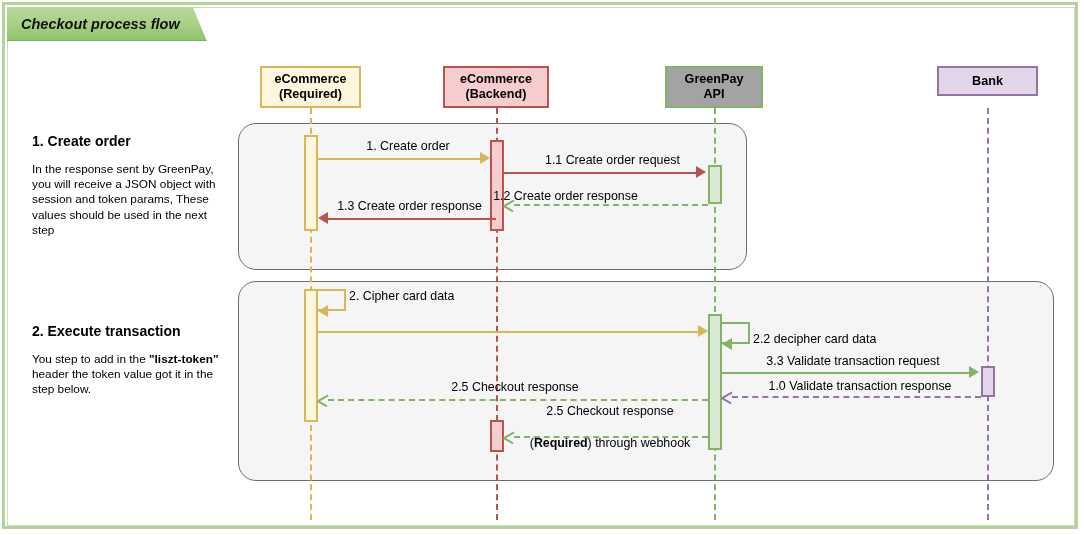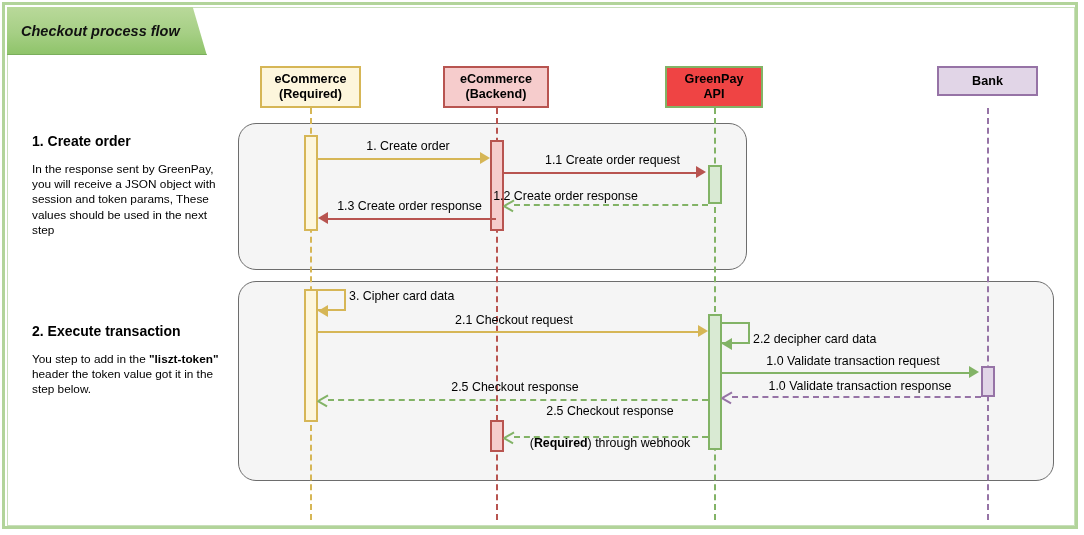--- a/index.html
+++ b/index.html
@@ -16,21 +16,21 @@
     position:absolute;left:2px;top:2px;width:1076px;height:527px;
     border:3px solid #b2d49a;background:transparent;box-sizing:border-box;
   }
   .frame-inner{
     position:absolute;left:7px;top:7px;width:1068px;height:519px;
     border:1px solid #c9dfbb;box-sizing:border-box;background:transparent;
   }
 
   
   .title-tab{
-    position:absolute;left:7px;top:7px;height:48px;
+    position:absolute;left:7px;top:7px;height:34px;
     background:linear-gradient(to bottom,#b9d99a 0%,#a6cf85 55%,#8fc46a 100%);
     border:1px solid #7aae5c;border-left:none;border-top:none;
     box-sizing:border-box;
     display:flex;align-items:center;
     padding:0 26px 0 14px;
     font-style:italic;font-weight:bold;font-size:14.5px;color:#111;
     clip-path:polygon(0 0,calc(100% - 14px) 0,100% 100%,0 100%);
   }
 
   
@@ -47,21 +47,21 @@
 
   
   .pbox{
     position:absolute;box-sizing:border-box;
     display:flex;align-items:center;justify-content:center;text-align:center;
     font-weight:bold;font-size:12.6px;line-height:15px;color:#000;
     border-width:2px;border-style:solid;
   }
   .p-yellow{background:#fdf6dc;border-color:#d6b656;}
   .p-red{background:#f6cccc;border-color:#b85450;}
-  .p-green{background:#ef4444;border-color:#82b366;}
+  .p-green{background:#a3a3a3;border-color:#82b366;}
   .p-purple{background:#e1d5e7;border-color:#9673a6;}
 
   
   .lifeline{position:absolute;width:0;border-left-width:2px;border-left-style:dashed;}
   .ll-yellow{border-left-color:#d6b656;}
   .ll-red{border-left-color:#b85450;}
   .ll-green{border-left-color:#82b366;}
   .ll-purple{border-left-color:#9673a6;}
 
   
@@ -178,31 +178,30 @@
     <span style="border-top-color:#82b366;transform:rotate(30deg);transform-origin:0 0;"></span>
     <span style="border-top-color:#82b366;transform:rotate(-30deg);transform-origin:0 0;"></span>
   </div>
 
   <div class="lbl ctr" style="left:312px;top:199px;width:195px;">1.3 Create order response</div>
   <div class="msg solid m-red" style="left:328px;top:218px;width:168px;"></div>
   <div class="arrow ar-left ah-red" style="left:318px;top:212px;"></div>
 
   <div class="loop" style="left:318px;top:289px;width:28px;height:22px;border-width:2px;border-color:#d6b656;"></div>
   <div class="arrow ar-left ah-red" style="left:318px;top:305px;border-right-color:#d6b656;"></div>
-  <div class="lbl" style="left:349px;top:289px;">3. Cipher card data</div>
-
-  <div class="lbl ctr" style="left:320px;top:313px;width:388px;">2.1 Checkout request</div>
+  <div class="lbl" style="left:349px;top:289px;">2. Cipher card data</div>
+
   <div class="msg solid m-yellow" style="left:318px;top:331px;width:382px;"></div>
   <div class="arrow ar-right ah-yellow" style="left:698px;top:325px;"></div>
 
   <div class="loop" style="left:722px;top:322px;width:28px;height:22px;border-width:2px;border-color:#82b366;"></div>
   <div class="arrow ar-left ah-red" style="left:722px;top:338px;border-right-color:#82b366;"></div>
   <div class="lbl" style="left:753px;top:332px;">2.2 decipher card data</div>
 
-  <div class="lbl ctr" style="left:724px;top:354px;width:258px;">1.0 Validate transaction request</div>
+  <div class="lbl ctr" style="left:724px;top:354px;width:258px;">3.3 Validate transaction request</div>
   <div class="msg solid m-green" style="left:722px;top:372px;width:249px;"></div>
   <div class="arrow ar-right ah-green" style="left:969px;top:366px;"></div>
 
   <div class="lbl ctr" style="left:730px;top:379px;width:260px;">1.0 Validate transaction response</div>
   <div class="msg dashed m-purple" style="left:732px;top:396px;width:249px;"></div>
   <div class="oarrow" style="left:722px;top:397px;">
     <span style="border-top-color:#9673a6;transform:rotate(30deg);transform-origin:0 0;"></span>
     <span style="border-top-color:#9673a6;transform:rotate(-30deg);transform-origin:0 0;"></span>
   </div>
 

